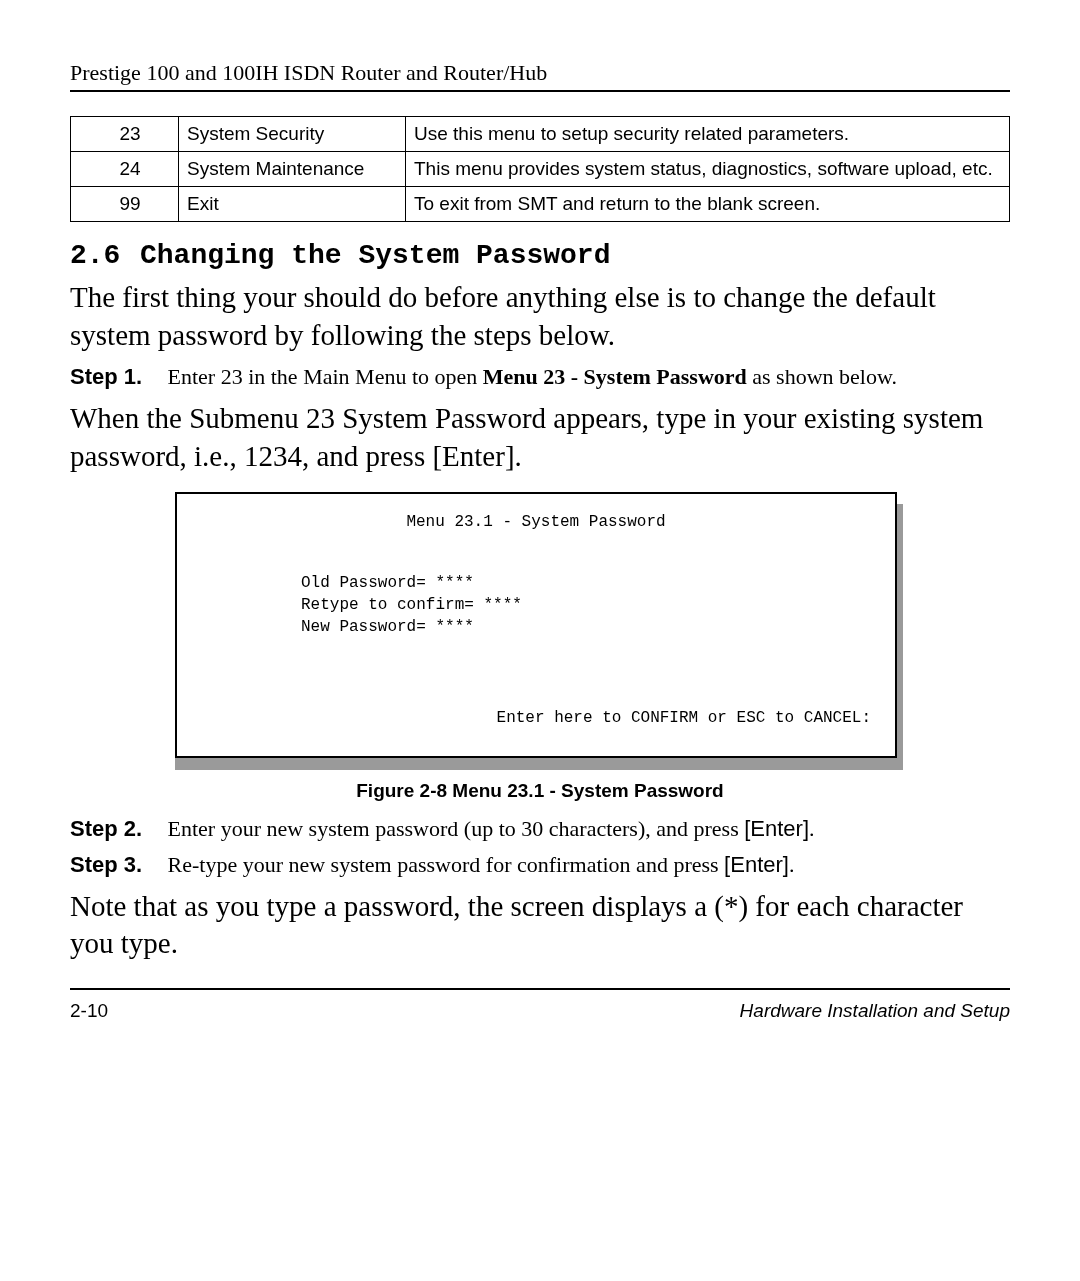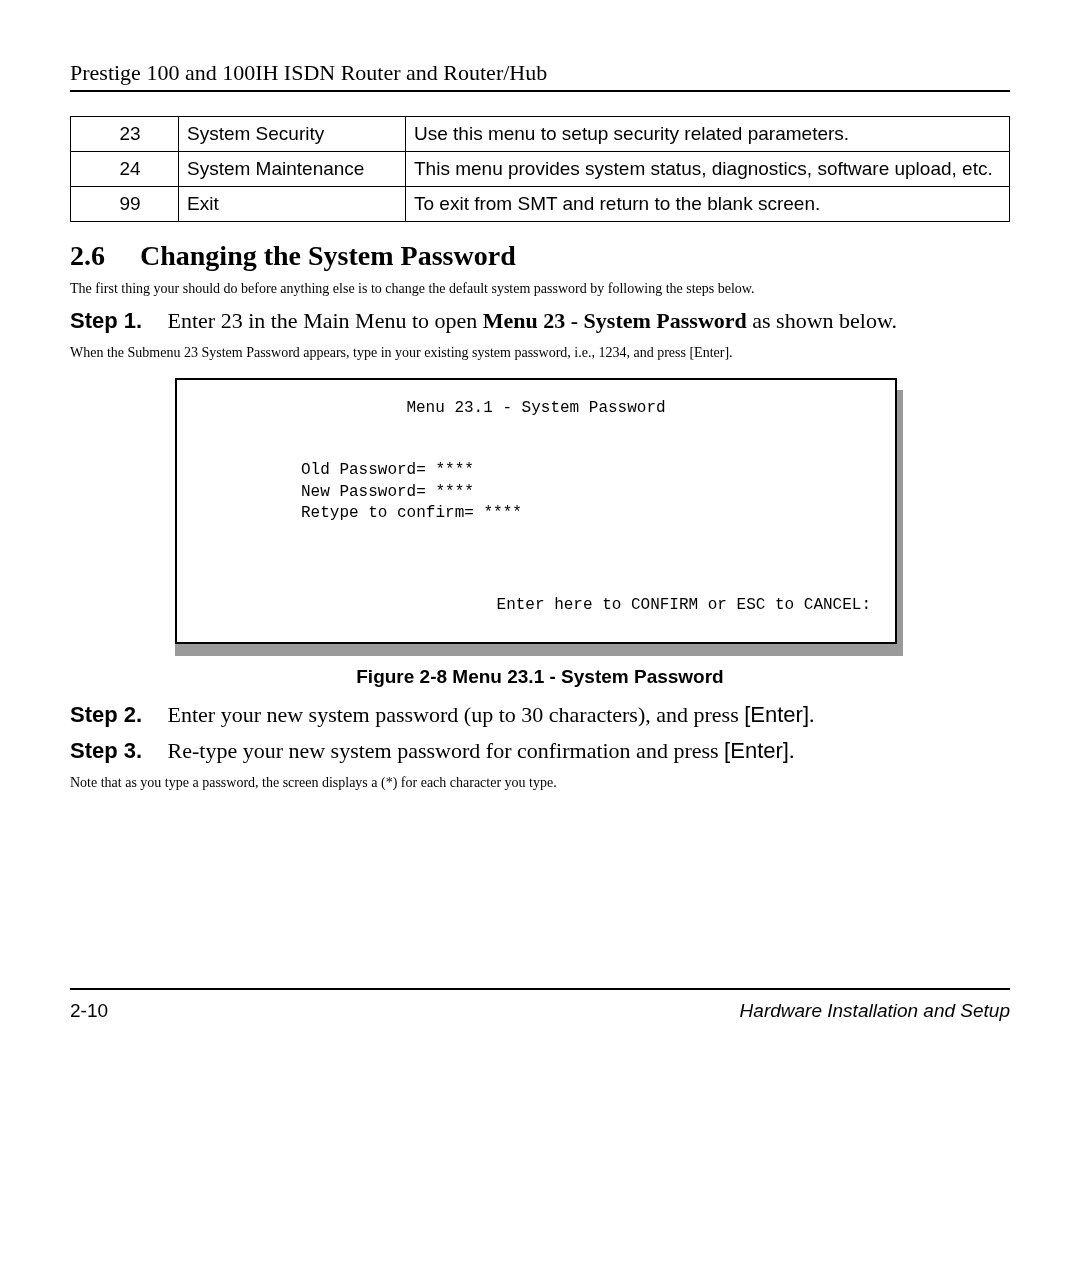--- a/index.html
+++ b/index.html
@@ -38,28 +38,28 @@
   }
   table.menu-table td.col-num {
     width: 80px;
     text-align: center;
     padding-left: 19px;
   }
   table.menu-table td.col-name {
     width: 210px;
   }
   .section-heading {
-    font-family: Liberation Serif, serif;
+    font-family: Liberation Mono, monospace;
     font-weight: bold;
     font-size: 28px;
     margin: 10px 0 8px 0;
   }
   .section-heading .num { display:inline-block; width: 70px; }
   .body-text {
-    font-size: 14px;
+    font-size: 29px;
     line-height: 1.3;
     margin: 6px 0;
   }
   .step-line {
     font-size: 22px;
     margin: 10px 0;
   }
   .step-label {
     font-family: Arial, Helvetica, sans-serif;
     font-weight: bold;
@@ -158,22 +158,22 @@
   </p>
 
   <p class="body-text">When the Submenu 23 System Password appears, type in your existing system password, i.e., 1234, and press [Enter].</p>
 
   <div class="terminal-wrap">
     <div class="terminal-shadow">
       <div class="terminal">
         <div class="t-title">Menu 23.1 - System Password</div>
         <div class="t-fields">
           <div>Old Password= ****</div>
+          <div>Retype to confirm= ****</div>
           <div>New Password= ****</div>
-          <div>Retype to confirm= ****</div>
         </div>
         <div class="t-footer">Enter here to CONFIRM or ESC to CANCEL:</div>
       </div>
     </div>
   </div>
 
   <div class="figure-caption">Figure 2-8 Menu 23.1 - System Password</div>
 
   <p class="step-line">
     <span class="step-label">Step 2.</span>

